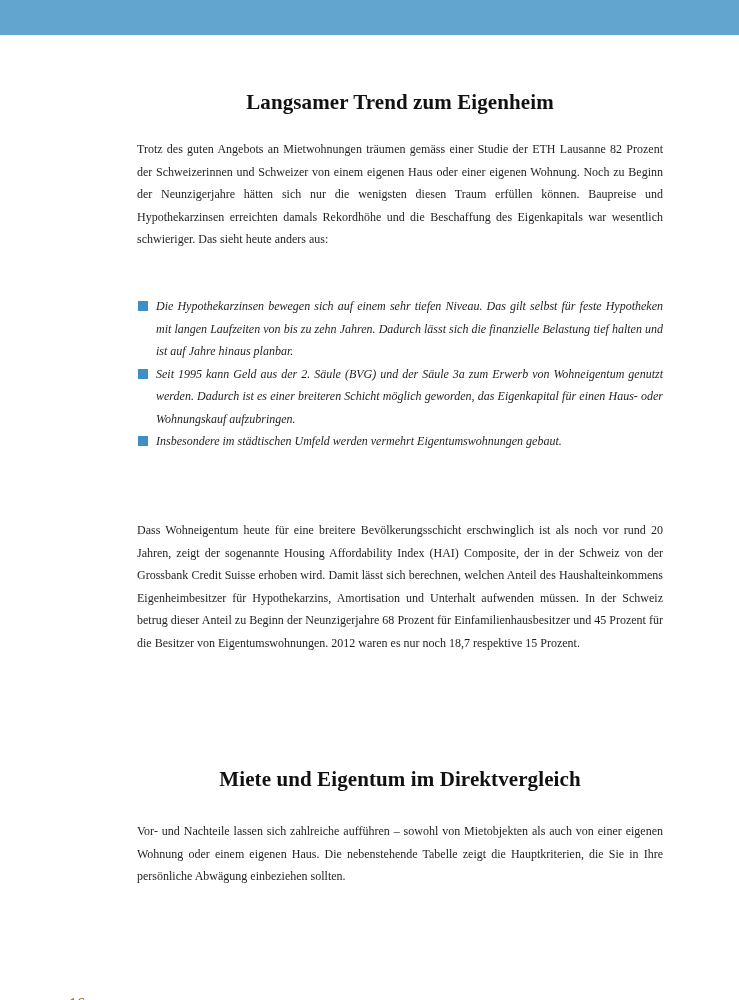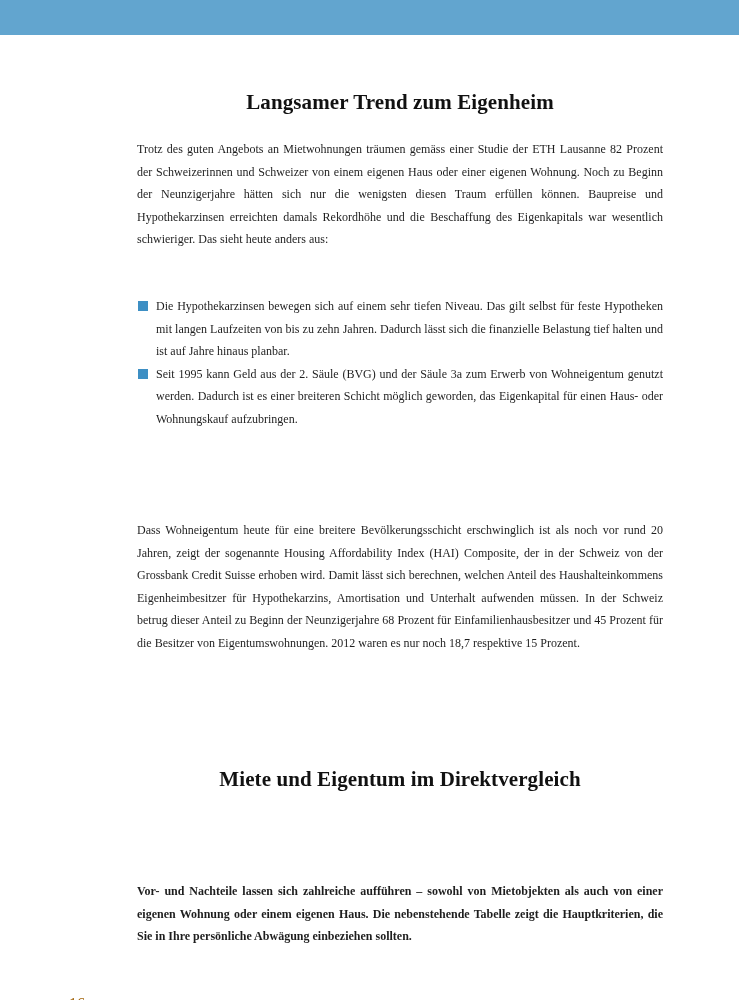--- a/index.html
+++ b/index.html
@@ -8,24 +8,24 @@
       font-family: "Liberation Serif", "DejaVu Serif", serif; color: #1e1e1e;
     }
     .top-band { position: absolute; left: 0; top: 0; width: 739px; height: 35px; background: #62a5cf; }
     .content { position: absolute; left: 137px; width: 526px; }
     h2 { font-family: "Liberation Serif", serif; font-weight: bold; font-size: 21px; margin: 0; color: #111; letter-spacing: 0.1px; text-align: center; }
     .h1 { top: 90px; }
     .h2b { top: 767px; }
     p, li { font-size: 12px; line-height: 22.5px; margin: 0; text-align: justify; }
     .para1 { top: 138px; }
     .para2 { top: 519px; }
-    .para3 { top: 880px; font-weight: bold; }
+    .para3 { top: 820px; }
     ul { list-style: none; margin: 0; padding: 0; }
     .bullets { top: 295px; }
-    li { position: relative; padding-left: 19px; }
+    li { position: relative; padding-left: 19px; font-style: italic; }
     .bullet-sq { position: absolute; left: 1px; top: 6px; width: 10px; height: 10px; background: #3d8fc4; }
     .page-num { position: absolute; left: 69px; top: 948px; font-size: 16px; color: #a16207; margin-top: 47px; }
   </style>
 </head>
 <body>
 
 <div class="top-band"></div>
 
 <h2 class="content h1">Langsamer Trend zum Eigenheim</h2>
 
@@ -33,20 +33,24 @@
 
 <ul class="content bullets">
   <li>
     <span class="bullet-sq"></span>
     <span>Die Hypothekarzinsen bewegen sich auf einem sehr tiefen Niveau. Das gilt selbst für feste Hypotheken mit langen Laufzeiten von bis zu zehn Jahren. Dadurch lässt sich die finanzielle Belastung tief halten und ist auf Jahre hinaus planbar.</span>
   </li>
   <li>
     <span class="bullet-sq"></span>
     <span>Seit 1995 kann Geld aus der 2. Säule (BVG) und der Säule 3a zum Erwerb von Wohneigentum genutzt werden. Dadurch ist es einer breiteren Schicht möglich geworden, das Eigenkapital für einen Haus- oder Wohnungskauf aufzubringen.</span>
   </li>
+  <li>
+    <span class="bullet-sq"></span>
+    <span>Insbesondere im städtischen Umfeld werden vermehrt Eigentumswohnungen gebaut.</span>
+  </li>
 </ul>
 
 <p class="content para2">Dass Wohneigentum heute für eine breitere Bevölkerungsschicht erschwinglich ist als noch vor rund 20 Jahren, zeigt der sogenannte Housing Affordability Index (HAI) Composite, der in der Schweiz von der Grossbank Credit Suisse erhoben wird. Damit lässt sich berechnen, welchen Anteil des Haushalteinkommens Eigenheimbesitzer für Hypothekarzins, Amortisation und Unterhalt aufwenden müssen. In der Schweiz betrug dieser Anteil zu Beginn der Neunzigerjahre 68 Prozent für Einfamilienhausbesitzer und 45 Prozent für die Besitzer von Eigentumswohnungen. 2012 waren es nur noch 18,7 respektive 15 Prozent.</p>
 
 <h2 class="content h2b">Miete und Eigentum im Direktvergleich</h2>
 
 <p class="content para3">Vor- und Nachteile lassen sich zahlreiche aufführen – sowohl von Mietobjekten als auch von einer eigenen Wohnung oder einem eigenen Haus. Die nebenstehende Tabelle zeigt die Hauptkriterien, die Sie in Ihre persönliche Abwägung einbeziehen sollten.</p>
 
 <div class="page-num">16</div>
 

